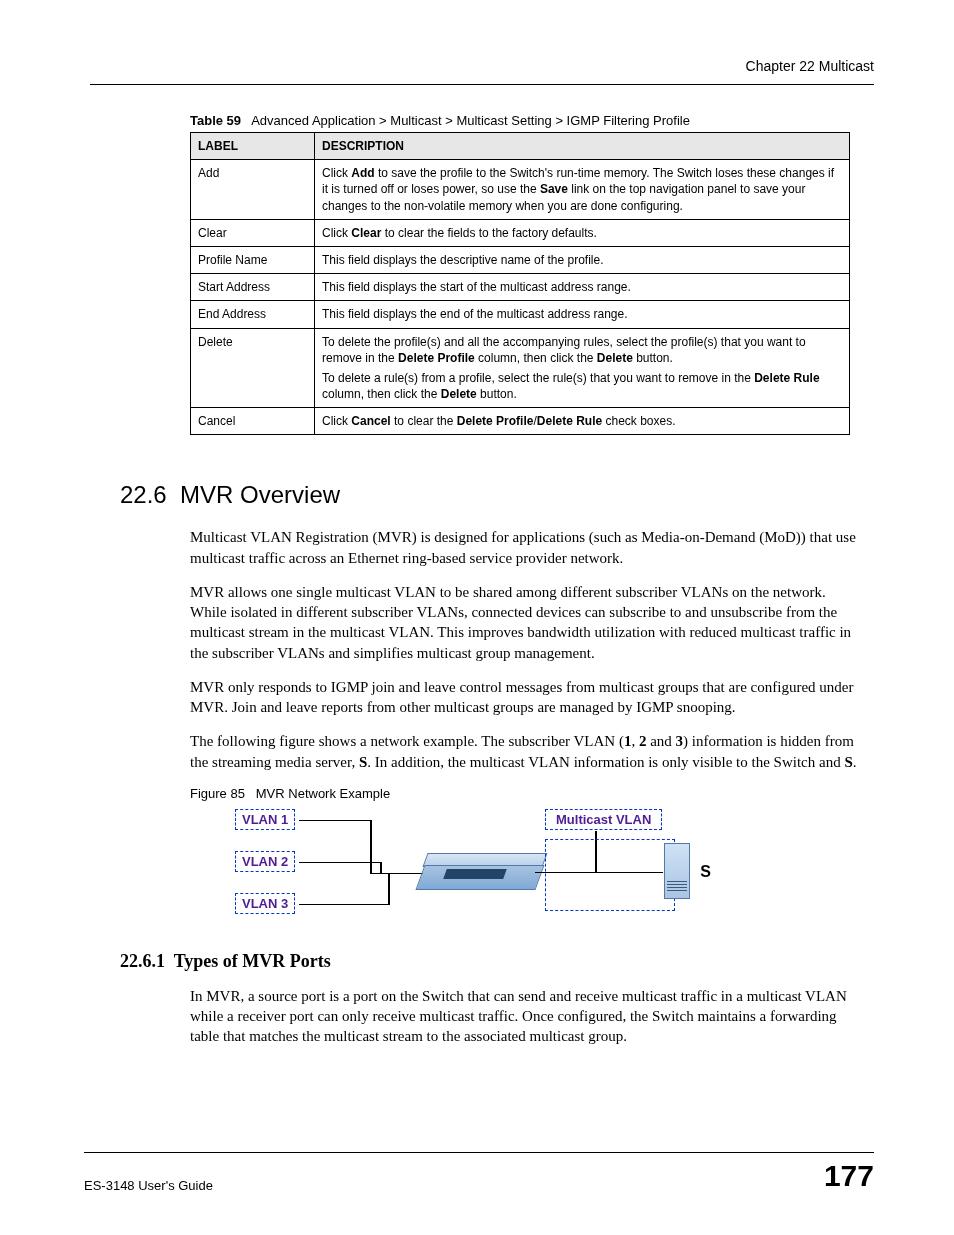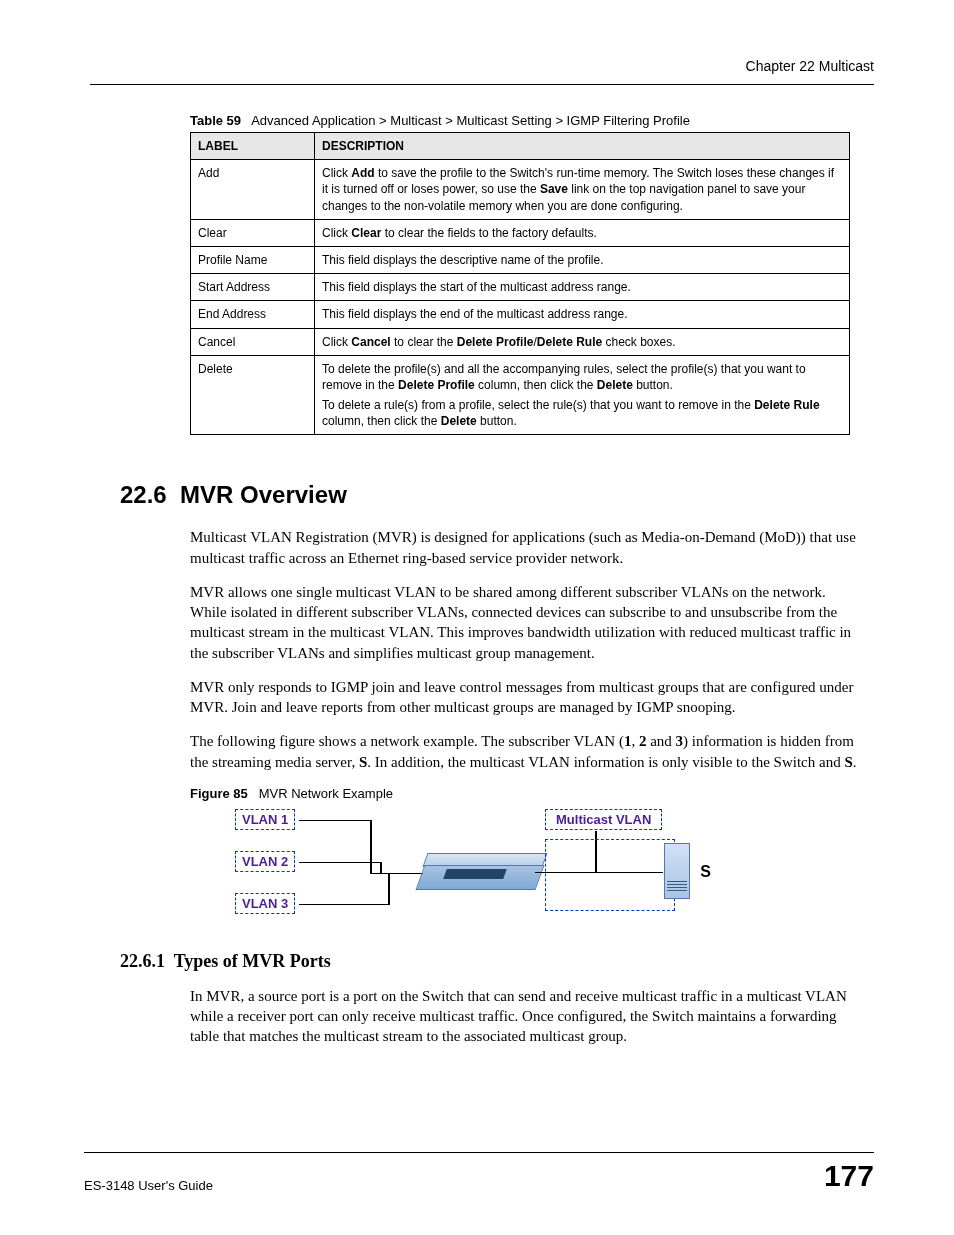--- a/index.html
+++ b/index.html
@@ -44,21 +44,21 @@
     table.data th {
       background: #e7e7e7;
       font-weight: bold;
     }
     table.data td:first-child, table.data th:first-child {
       width: 124px;
     }
     .td-para + .td-para { margin-top: 4px; }
     h2.section {
       font-family: Arial, Helvetica, sans-serif;
-      font-weight: bold;
+      font-weight: normal;
       font-size: 24px;
       margin-top: 46px;
       margin-bottom: 18px;
       margin-left: 30px;
     }
     h3.subsection {
       font-family: Liberation Serif, serif;
       font-weight: bold;
       font-size: 18px;
       margin-top: 22px;
@@ -71,21 +71,21 @@
       margin-left: 100px;
       margin-right: 10px;
       margin-bottom: 14px;
       line-height: 1.35;
     }
     .figure-caption {
       font-size: 13px;
       margin-left: 100px;
       margin-bottom: 6px;
     }
-    .figure-caption .bold { font-weight: bold; }
+    .figure-caption .bold { font-weight: normal; }
     .figure-box {
       margin-left: 145px;
       width: 510px;
       height: 122px;
       position: relative;
     }
     .vlan-box {
       position: absolute;
       border: 1.5px dashed #0037c6;
       color: #4c1d95;
@@ -233,29 +233,29 @@
       </tr>
       <tr>
         <td>Start Address</td>
         <td>This field displays the start of the multicast address range.</td>
       </tr>
       <tr>
         <td>End Address</td>
         <td>This field displays the end of the multicast address range.</td>
       </tr>
       <tr>
-        <td>Cancel</td>
-        <td>Click <b>Cancel</b> to clear the <b>Delete Profile</b>/<b>Delete Rule</b> check boxes.</td>
-      </tr>
-      <tr>
         <td>Delete</td>
         <td>
           <div class="td-para">To delete the profile(s) and all the accompanying rules, select the profile(s) that you want to remove in the <b>Delete Profile</b> column, then click the <b>Delete</b> button.</div>
           <div class="td-para">To delete a rule(s) from a profile, select the rule(s) that you want to remove in the <b>Delete Rule</b> column, then click the <b>Delete</b> button.</div>
         </td>
+      </tr>
+      <tr>
+        <td>Cancel</td>
+        <td>Click <b>Cancel</b> to clear the <b>Delete Profile</b>/<b>Delete Rule</b> check boxes.</td>
       </tr>
     </tbody>
 </table>
 
 <h2 class="section">
   <span>22.6</span>&nbsp;
   <span>MVR Overview</span>
 </h2>
 
 <p class="body-para">Multicast VLAN Registration (MVR) is designed for applications (such as Media-on-Demand (MoD)) that use multicast traffic across an Ethernet ring-based service provider network.</p>

